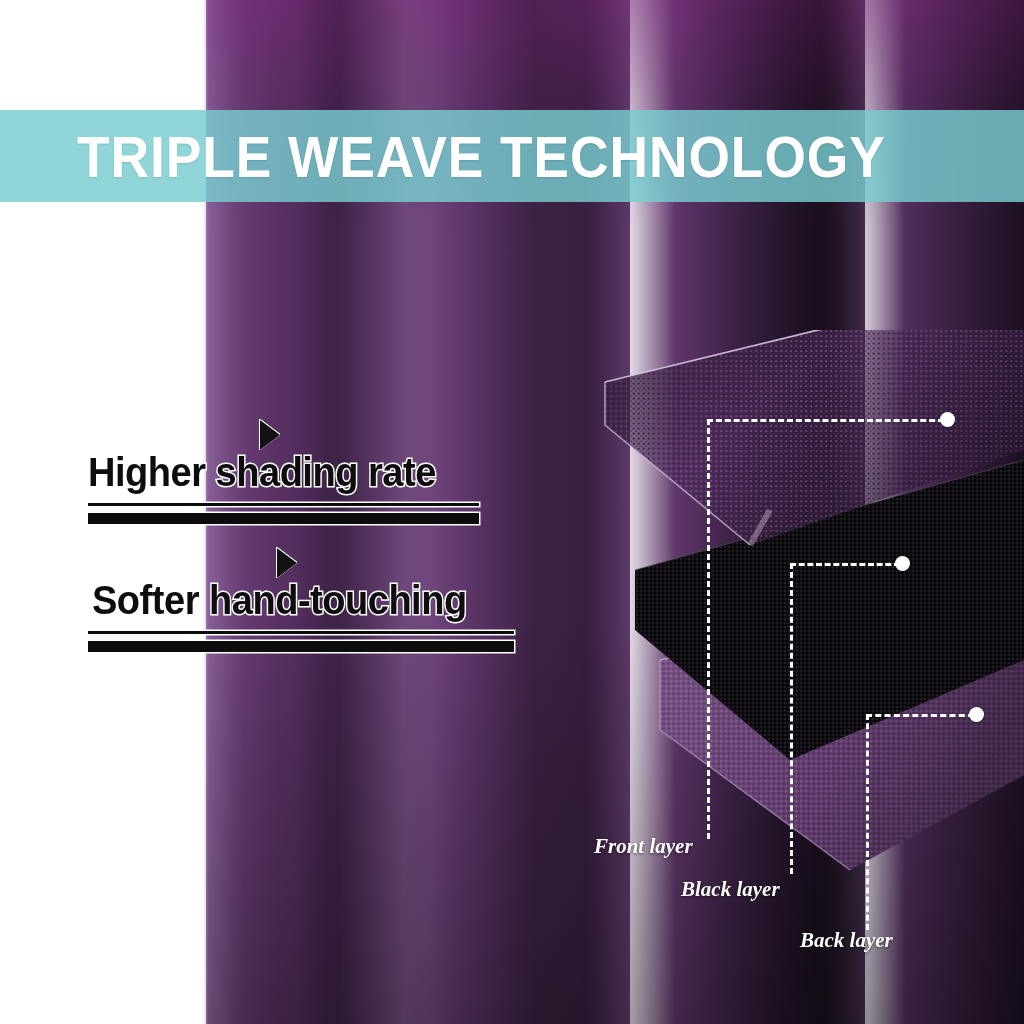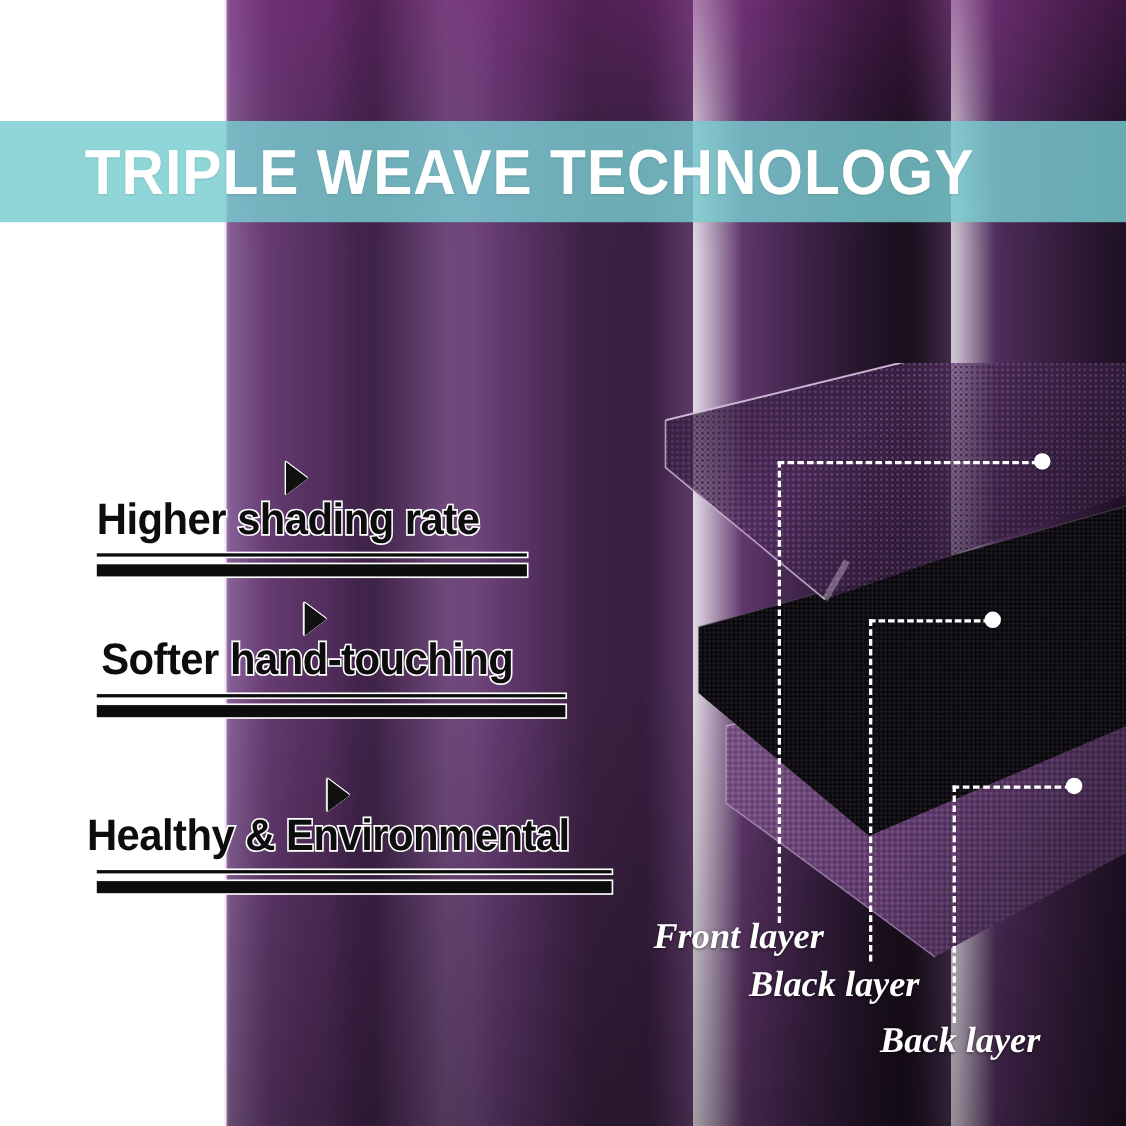--- a/index.html
+++ b/index.html
@@ -117,21 +117,21 @@
 
   
   .fabric{position:absolute;left:600px;top:330px;width:424px;height:560px;}
   .fabric svg{display:block;}
 
   
   .callout-label{
     position:absolute;
     font-family:"Liberation Serif", serif;
     font-weight:bold;font-style:italic;
-    font-size:33px;color:#ffffff;
+    font-size:21px;color:#ffffff;
     white-space:nowrap;
     text-shadow:0 1px 3px rgba(0,0,0,0.55);
   }
   .dot{
     position:absolute;width:15px;height:15px;border-radius:50%;
     background:#ffffff;box-shadow:0 0 3px rgba(0,0,0,0.4);
   }
   .dash-h{
     position:absolute;height:0;border-top:3px dashed #ffffff;
   }
@@ -168,30 +168,20 @@
     <div class="feature-row">
       <div class="tri"></div>
       <div class="feature-text">Softer hand-touching</div>
     </div>
     <div class="rules">
       <div class="rule-thin"></div>
       <div class="rule-thick"></div>
     </div>
   </div>
 
-  <div class="feature" style="top:708px;width:492px;">
-    <div class="feature-row">
-      <div class="tri"></div>
-      <div class="feature-text">Healthy &amp; Environmental</div>
-    </div>
-    <div class="rules">
-      <div class="rule-thin"></div>
-      <div class="rule-thick"></div>
-    </div>
-  </div>
 
   <div class="fabric">
     <svg width="424" height="560" viewBox="0 0 424 560">
       <defs>
         <pattern id="weavePurple" width="5" height="5" patternUnits="userSpaceOnUse">
           <rect width="5" height="5" fill="#54306180"></rect>
           <circle cx="1.2" cy="1.2" r="1.1" fill="#7a4f8c"></circle>
           <circle cx="3.7" cy="3.7" r="1.1" fill="#452852"></circle>
         </pattern>
         <pattern id="weavePurpleLight" width="5" height="5" patternUnits="userSpaceOnUse">

